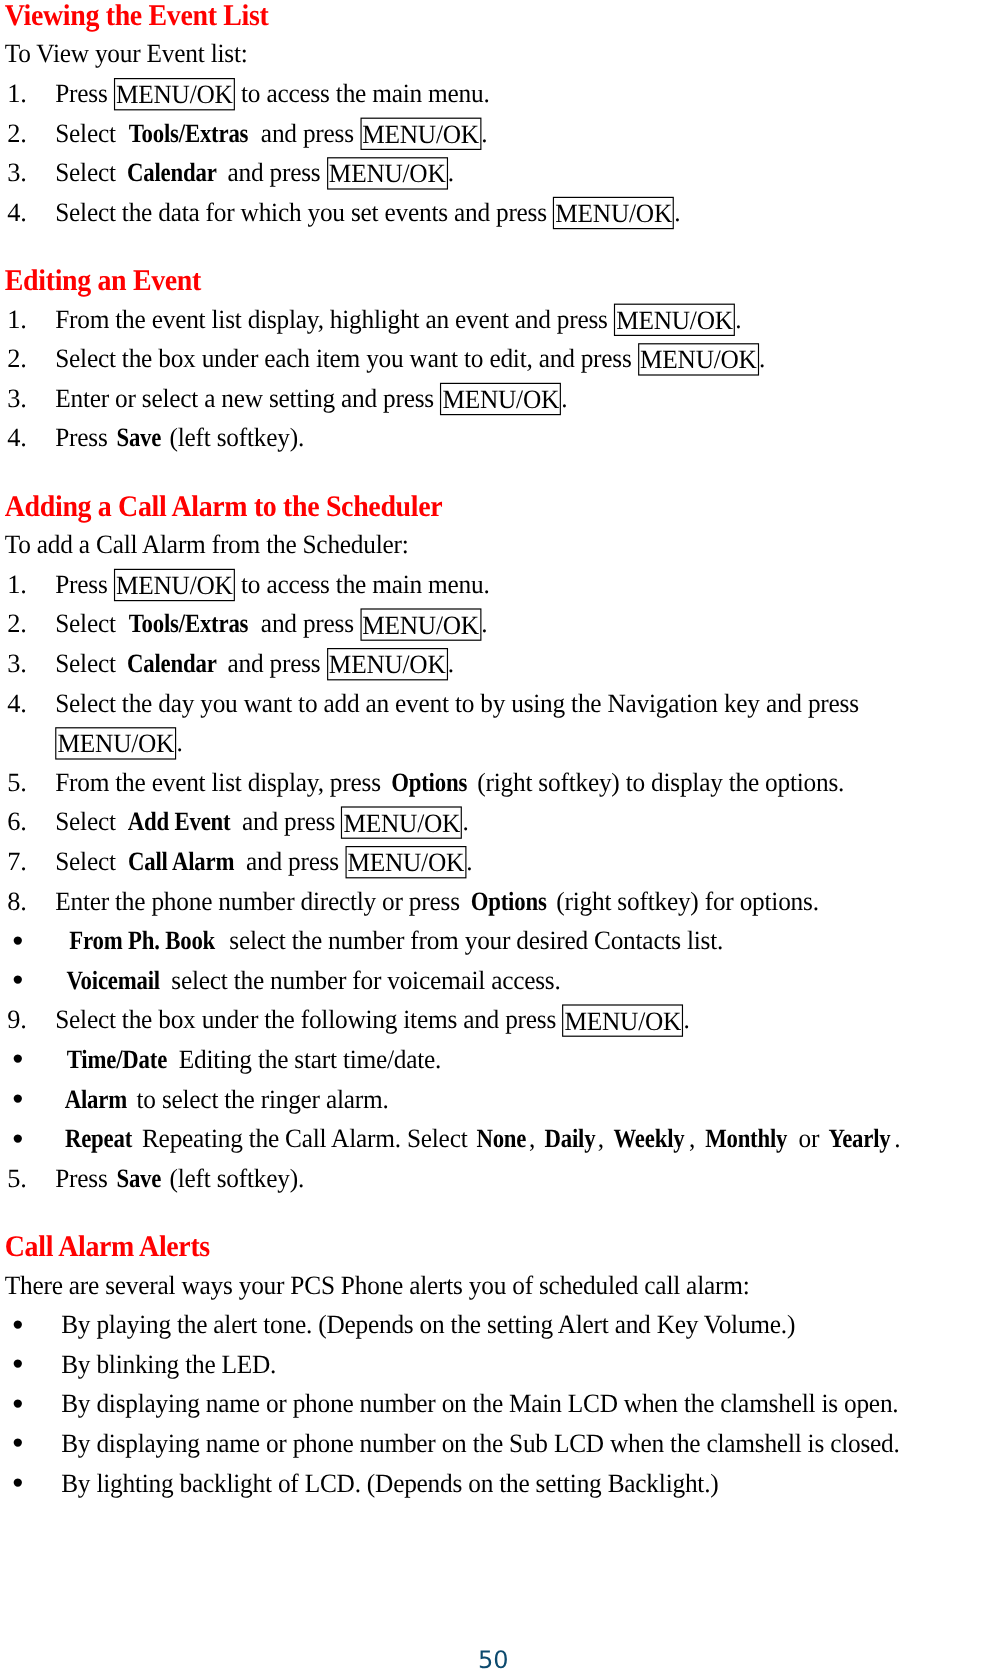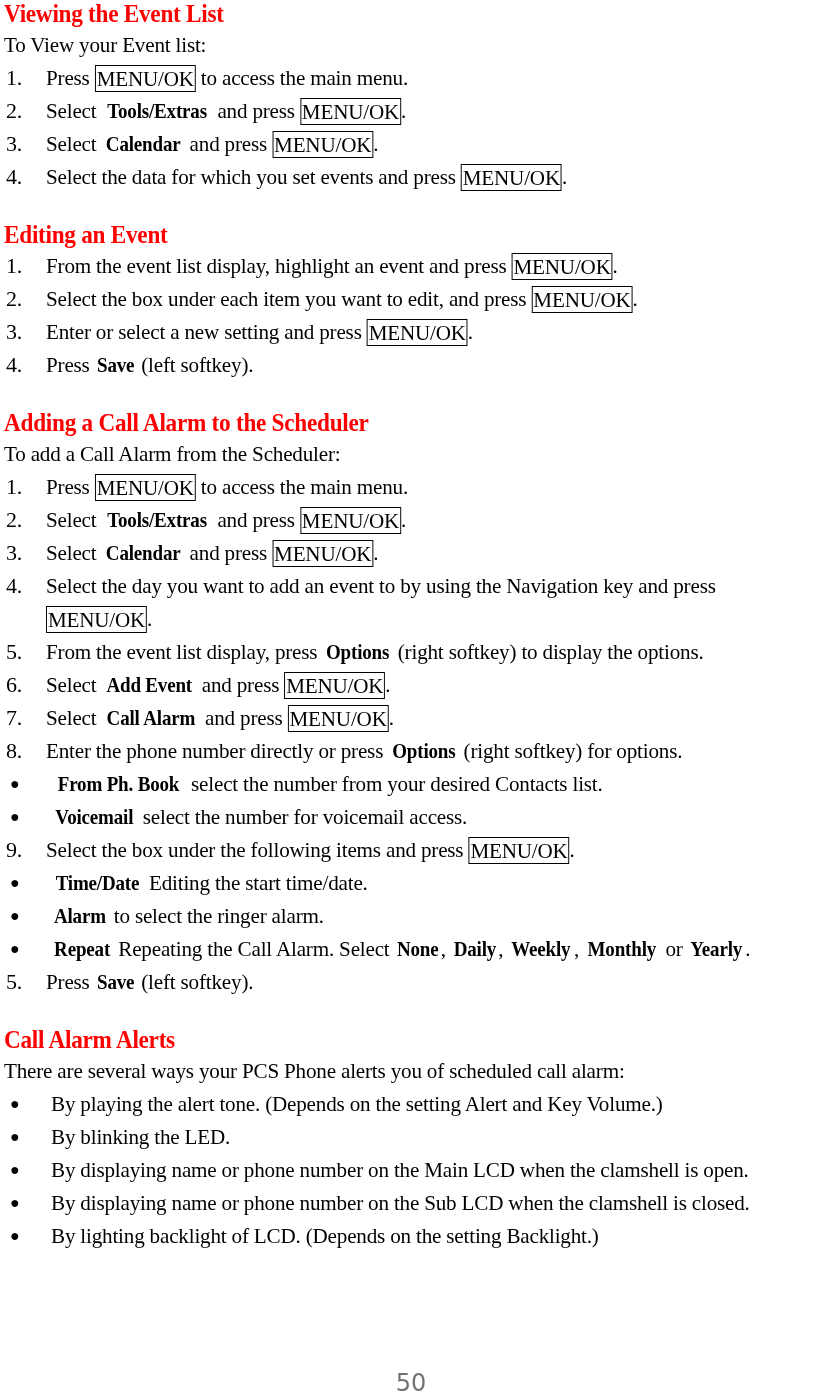--- a/index.html
+++ b/index.html
@@ -123,23 +123,23 @@
   .gap-lg { height: 28px; }
 
   
   .page-number {
     position: absolute;
     left: 0;
     right: 0;
     top: 1371px;
     text-align: center;
     font-family: "DejaVu Sans", "Liberation Sans", sans-serif;
-    font-size: 24px;
+    font-size: 20px;
     line-height: 24px;
-    color: #737373;
+    color: #0c4a6e;
   }
 </style>
 </head>
 <body>
 
 <div class="page">
   <div class="content" id="content-root">
       <h2 class="section-heading heading-first">Viewing the Event List</h2>
       <p class="intro">To View your Event list:</p>
       <ol class="steps">

